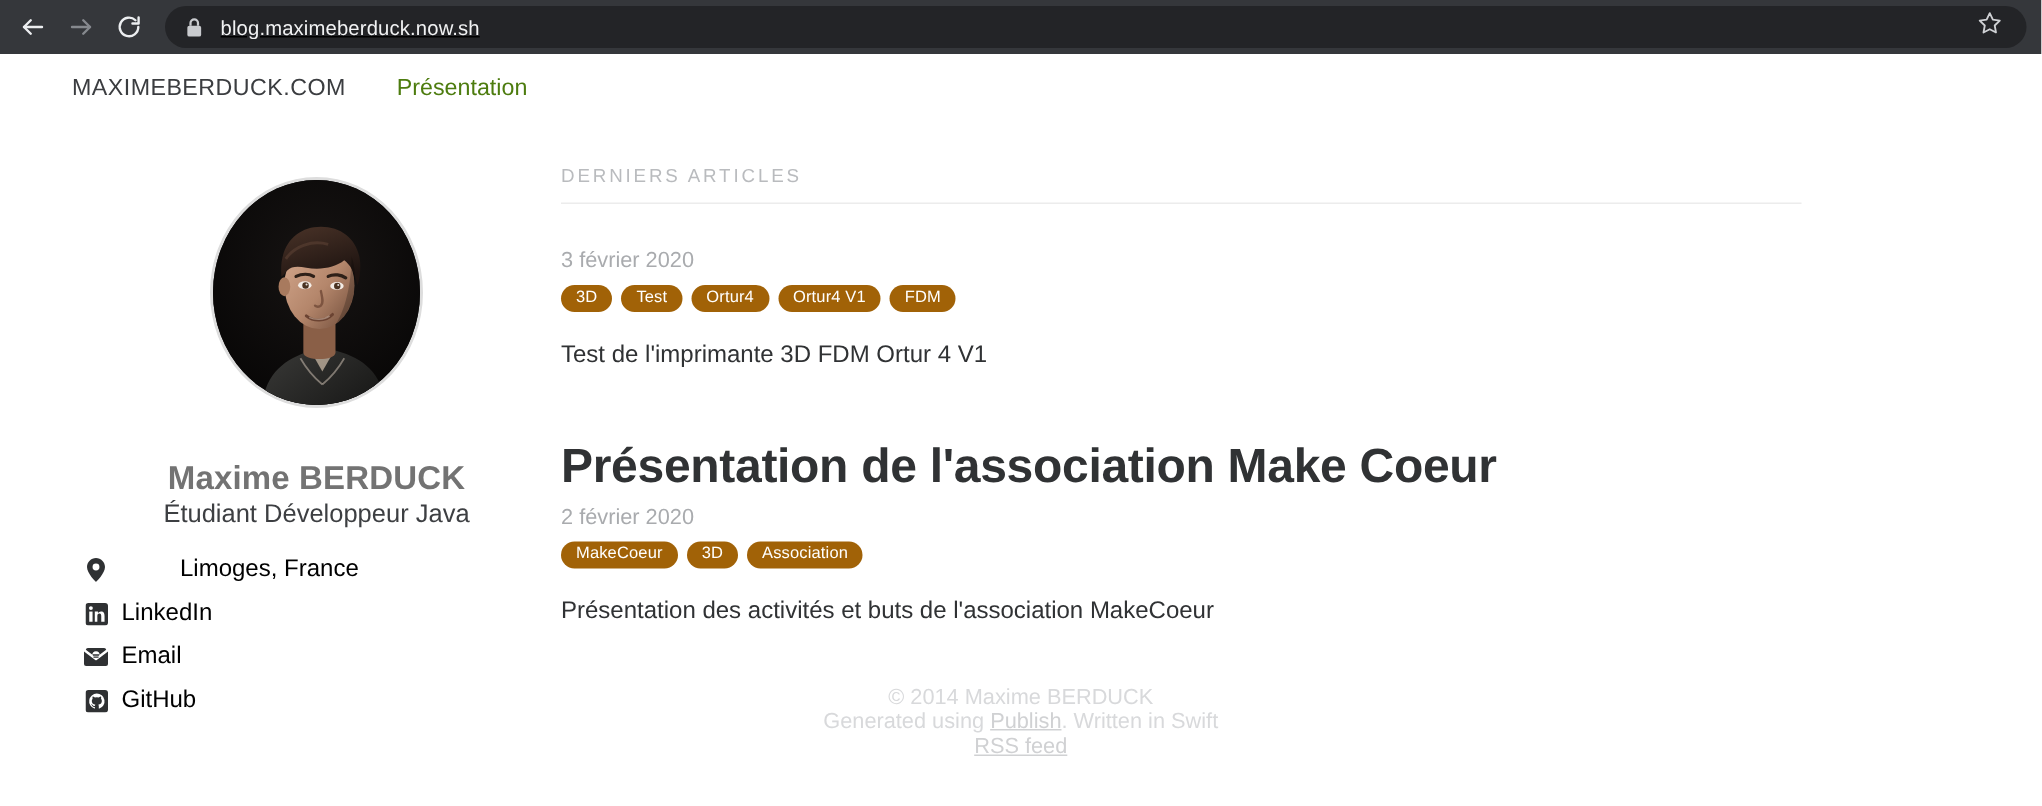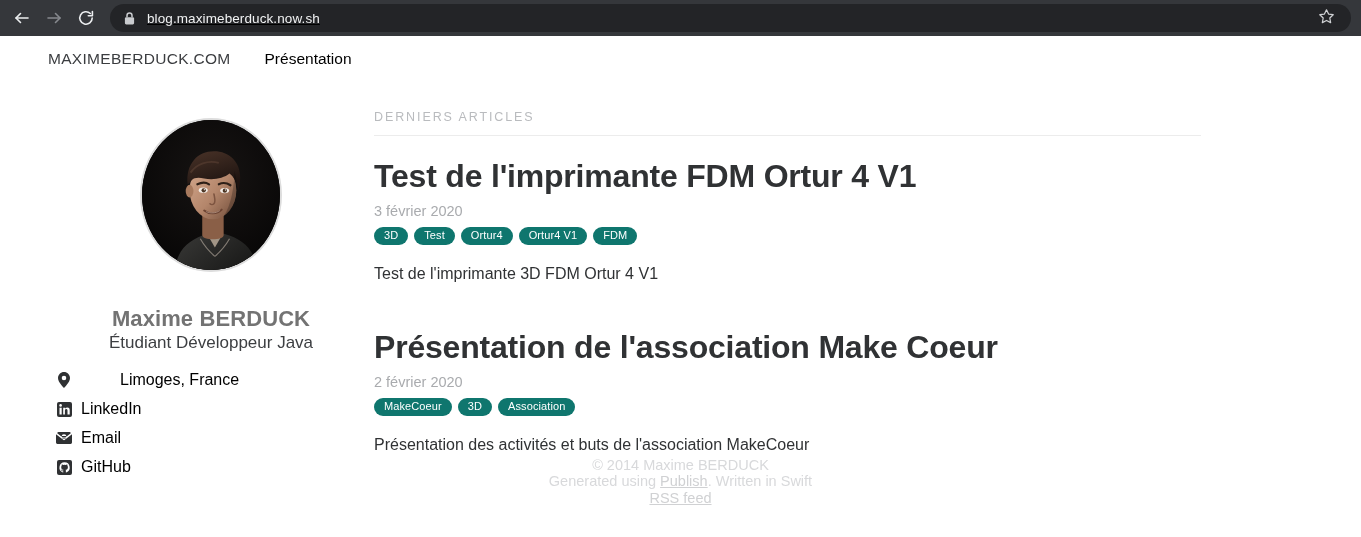--- a/index.html
+++ b/index.html
@@ -81,21 +81,21 @@
     padding: 14px 0 0 48px;
     gap: 34px;
   }
   .site-nav-brand {
     font-size: 15.5px;
     color: #3b3d40;
     letter-spacing: 0.3px;
   }
   .site-nav-link {
     font-size: 15.5px;
-    color: #000000;
+    color: #4d7c0f;
   }
 
   .content-wrap {
     display: flex;
     padding-left: 48px;
   }
 
   
   .sidebar {
     width: 326px;
@@ -189,21 +189,21 @@
     font-size: 14.5px;
     color: #a9abae;
   }
   .tag-row {
     margin-top: 8px;
     display: flex;
     gap: 6px;
     flex-wrap: wrap;
   }
   .tag {
-    background: #0f766e;
+    background: #a16207;
     color: #ffffff;
     font-size: 11px;
     border-radius: 9px;
     padding: 3px 10px 4px;
     line-height: 11px;
     letter-spacing: 0.1px;
   }
   .article-desc {
     margin-top: 20px;
     font-size: 16px;
@@ -394,21 +394,20 @@
 
       </div>
     </aside>
 
     <main class="main">
 
       <div class="section-label">DERNIERS ARTICLES</div>
       <div class="divider"></div>
 
       <article class="article">
-        <h2 class="article-title">Test de l'imprimante FDM Ortur 4 V1</h2>
         <div class="article-date">3 février 2020</div>
         <div class="tag-row">
           <span class="tag">3D</span>
           <span class="tag">Test</span>
           <span class="tag">Ortur4</span>
           <span class="tag">Ortur4 V1</span>
           <span class="tag">FDM</span>
         </div>
         <p class="article-desc">Test de l'imprimante 3D FDM Ortur 4 V1</p>
       </article>

